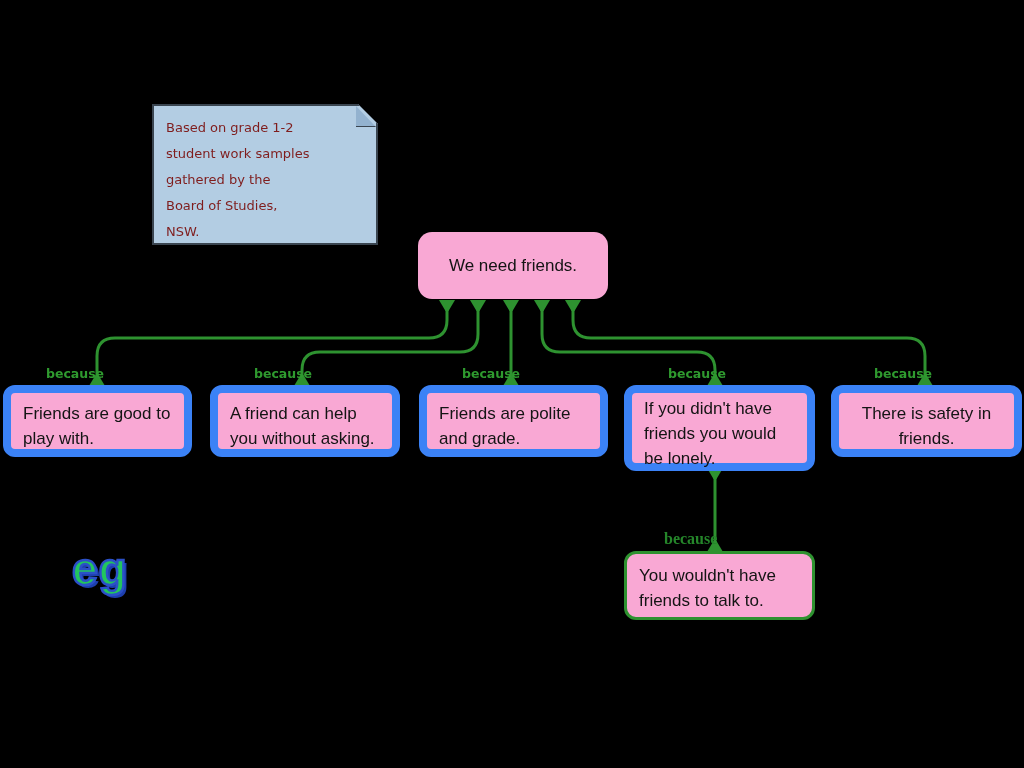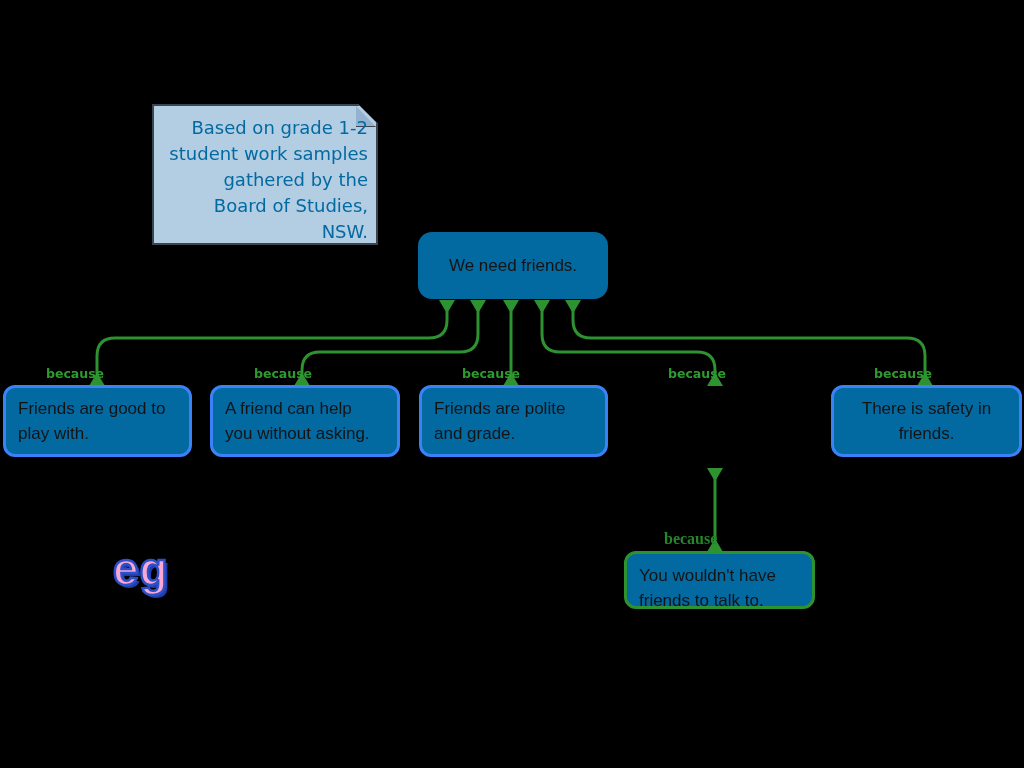--- a/index.html
+++ b/index.html
@@ -7,47 +7,47 @@
           font-family:"Liberation Sans", sans-serif;}
   svg.wires{position:absolute;left:0;top:0;width:1024px;height:768px;}
 
   
   .note{position:absolute;left:152px;top:104px;width:226px;height:141px;
         background:#b3cde3;border:2px solid #3a4550;box-sizing:border-box;
         clip-path:polygon(0 0, calc(100% - 20px) 0, 100% 20px, 100% 100%, 0 100%);}
   .note .fold{position:absolute;top:0;right:0;width:20px;height:20px;background:#93b2cf;
         clip-path:polygon(0 0, 100% 100%, 0 100%);border-bottom:1px solid #3a4550;}
   .note .note-text{position:absolute;left:12px;top:9px;right:8px;
-        font-family:"DejaVu Sans", sans-serif;font-size:18px;line-height:26px;
-        color:#0369a1;white-space:pre-line;text-align:right;}
+        font-family:"DejaVu Sans", sans-serif;font-size:13px;line-height:26px;
+        color:#7f1d1d;white-space:pre-line;}
 
   
-  .node{position:absolute;background:#0369a1;color:#141414;box-sizing:border-box;
+  .node{position:absolute;background:#f9a8d4;color:#141414;box-sizing:border-box;
         font-size:17px;line-height:25px;white-space:pre-line;}
   .root{left:418px;top:232px;width:190px;height:67px;border-radius:14px;
         display:flex;align-items:center;justify-content:center;white-space:normal;}
-  .child{border:3px solid #3b82f6;border-radius:12px;padding:8px 12px;top:385px;height:72px;}
+  .child{border:8px solid #3b82f6;border-radius:12px;padding:8px 12px;top:385px;height:72px;}
   .c1{left:3px;width:189px;}
   .c2{left:210px;width:190px;padding-left:12px;}
   .c3{left:419px;width:189px;}
   .c4{left:624px;width:191px;height:86px;padding-top:3px;}
   .c5{left:831px;width:191px;text-align:center;}
-  .sub{left:624px;top:551px;width:191px;height:58px;border:3px solid #2e9230;
+  .sub{left:624px;top:551px;width:191px;height:69px;border:3px solid #2e9230;
        border-radius:12px;padding:9px 12px;}
 
   
   .because{position:absolute;top:366px;font-size:12.5px;font-weight:bold;
            color:#2f9a2f;font-family:"DejaVu Sans", sans-serif;margin-left:12px;}
   .because.sub-label{top:530px;font-family:"Liberation Serif", serif;
            font-size:16px;color:#25862a;}
 
   
   .eg{position:absolute;left:72px;top:542px;font-size:46px;font-weight:bold;
-      letter-spacing:1px;color:#f9a8d4;-webkit-text-stroke:2.5px #2b50c8;
-      text-shadow:3px 3px 0 #1d3fae;font-family:"Liberation Sans", sans-serif;margin-left:41px;}
+      letter-spacing:1px;color:#22c55e;-webkit-text-stroke:2.5px #2b50c8;
+      text-shadow:3px 3px 0 #1d3fae;font-family:"Liberation Sans", sans-serif;}
 </style>
 </head>
 <body>
 
 <div class="canvas">
 
   <svg class="wires" viewBox="0 0 1024 768" xmlns="http://www.w3.org/2000/svg">
     <g stroke="#2e9230" stroke-width="3" fill="none">
       <path d="M447,300 V320 Q447,338 429,338 H115 Q97,338 97,356 V378"></path>
       <path d="M478,300 V334 Q478,352 460,352 H320 Q302,352 302,370 V378"></path>
@@ -89,20 +89,23 @@
   <span class="because" style="left:656px">because</span>
   <span class="because" style="left:862px">because</span>
   <span class="because sub-label" style="left:652px">because</span>
 
   <div class="node child c1">Friends are good to
 play with.</div>
   <div class="node child c2">A friend can help
 you without asking.</div>
   <div class="node child c3">Friends are polite
 and grade.</div>
+  <div class="node child c4">If you didn't have
+friends you would
+be lonely.</div>
   <div class="node child c5">There is safety in
 friends.</div>
 
   <div class="node sub">You wouldn't have
 friends to talk to.</div>
 
   <div class="eg">eg</div>
 
 </div>
 

